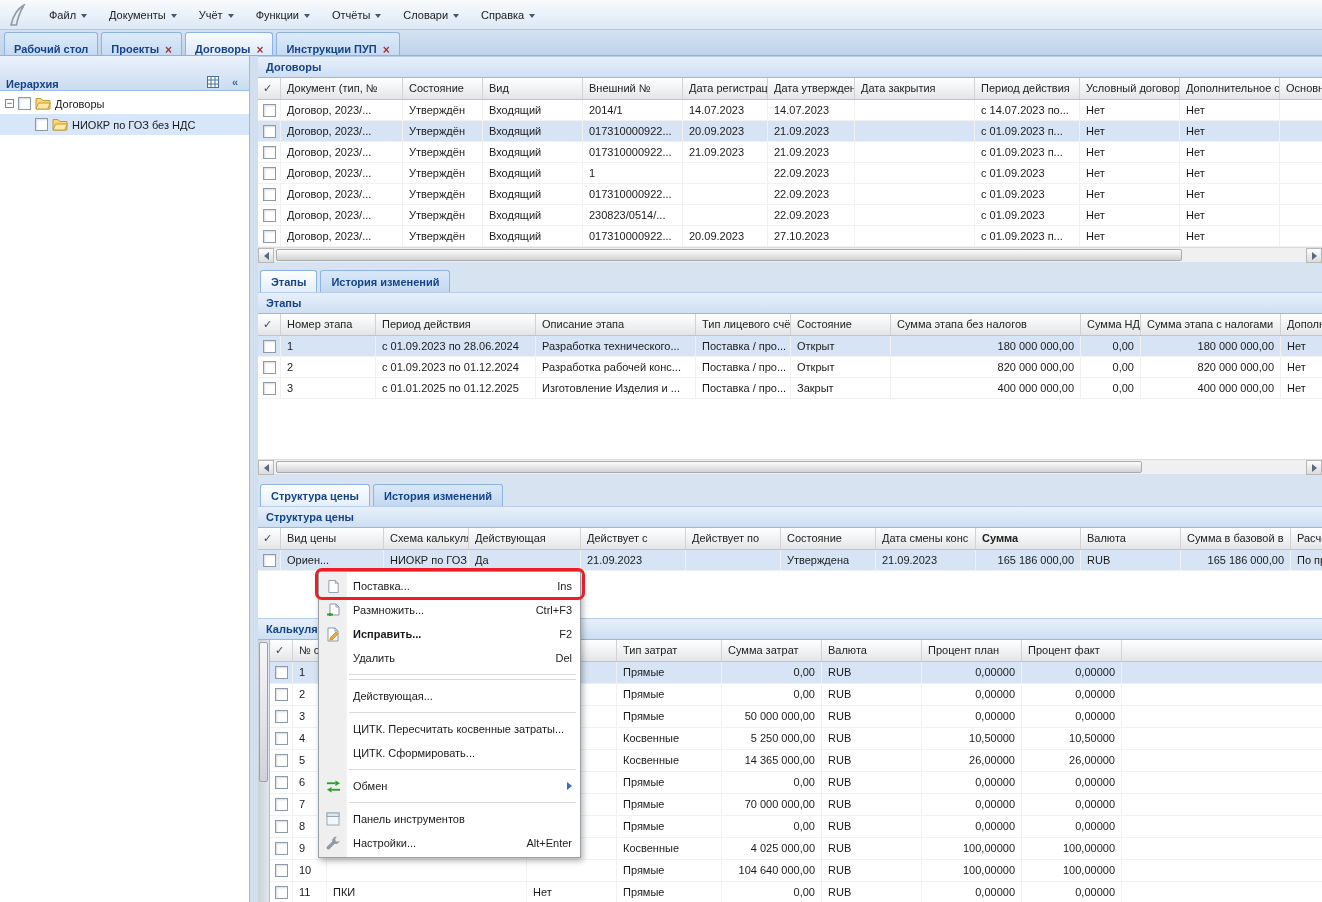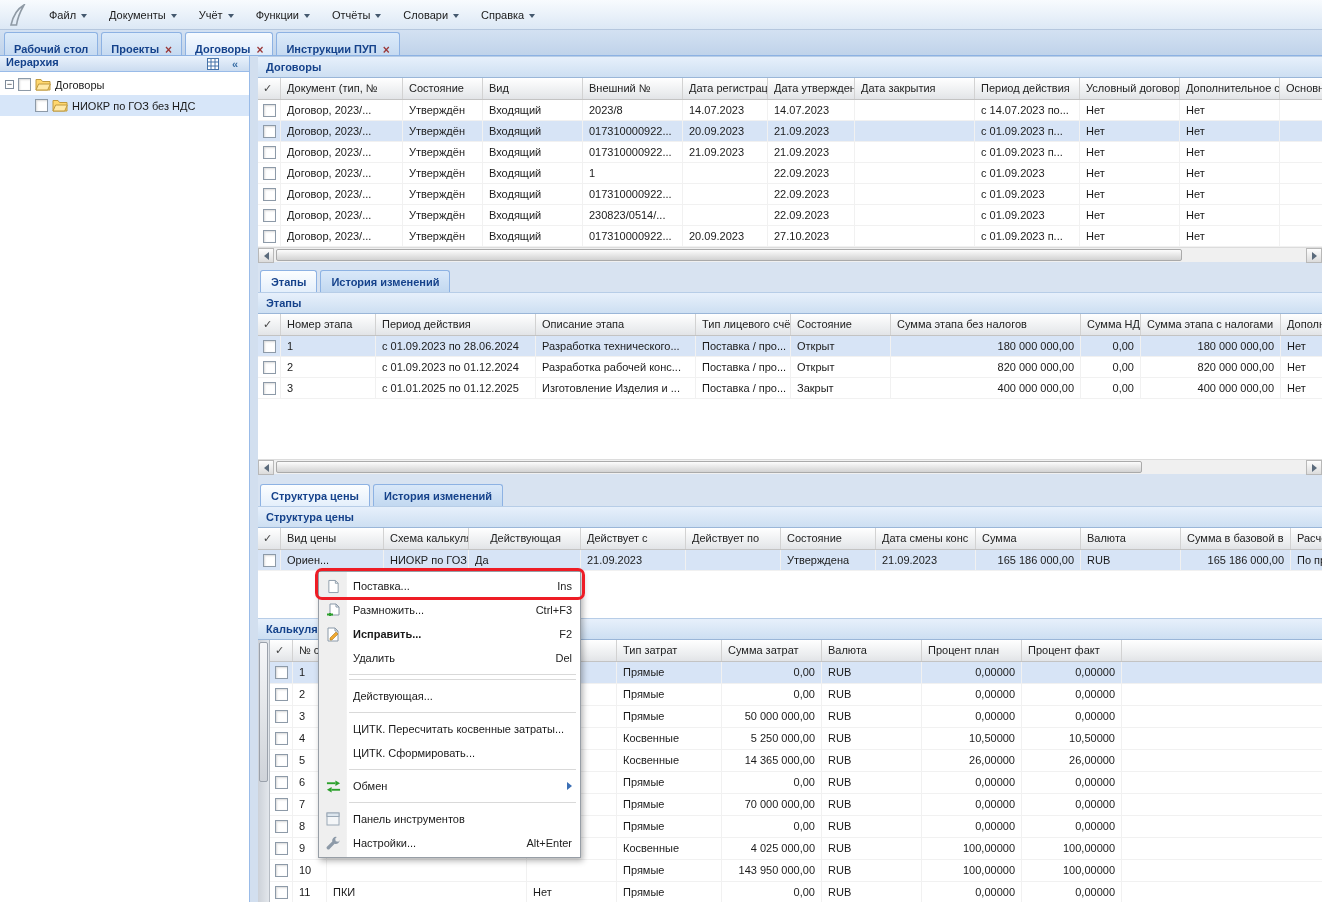--- a/index.html
+++ b/index.html
@@ -14,21 +14,21 @@
   .caret { width:0; height:0; border-left:3.5px solid transparent; border-right:3.5px solid transparent; border-top:4px solid #44586e; margin-top:2px; }
 
   
   .tabbar { position:absolute; left:0; top:30px; right:0; height:26px; background:linear-gradient(#d3e1f2,#c0d3ea); border-bottom:1px solid #8db2e3; display:flex; align-items:flex-end; gap:3px; padding-left:4px; }
   .tab { height:23px; display:flex; align-items:flex-end; gap:6px; padding:0 9px; border:1px solid #8db2e3; border-bottom:none; border-radius:3px 3px 0 0; background:linear-gradient(#dcebfa,#c6daf1); color:#15428b; font-weight:bold; white-space:nowrap; }
   .tab.active { background:linear-gradient(#f7fbff,#ddeafa); }
   .tab-close { color:#9b3838; font-weight:bold; font-size:12px; line-height:10px; margin-top:-6px; }
 
   
   .left-panel { position:absolute; left:0; top:56px; width:250px; bottom:0; background:#fff; border-right:1px solid #99bbe8; }
-  .panel-hdr { height:16px; background:linear-gradient(#eaf2fc,#cbdcf0); border-bottom:1px solid #99bbe8; display:flex; align-items:flex-start; padding:0 6px; color:#15428b; font-weight:bold; }
+  .panel-hdr { height:35px; background:linear-gradient(#eaf2fc,#cbdcf0); border-bottom:1px solid #99bbe8; display:flex; align-items:flex-end; padding:0 6px; color:#15428b; font-weight:bold; }
   .ph-title { flex:1; }
   .ph-tools { display:flex; align-items:center; gap:6px; }
   .ph-icon { display:inline-flex; align-items:center; justify-content:center; width:16px; height:16px; color:#3a6ea5; font-weight:bold; }
   .tree { padding-top:2px; }
   .tree-row { height:21px; display:flex; align-items:center; gap:4px; }
   .tree-row.selected { background:#d7e6f9; }
   .toggle { width:9px; height:9px; border:1px solid #7d8a99; background:#fff; font-size:9px; line-height:7px; text-align:center; color:#333; flex:none; }
   .toggle-spacer { width:9px; flex:none; }
   .cb { width:13px; height:13px; background:#fff; border:1px solid #8d9aa8; box-shadow:inset 1px 1px 2px rgba(0,0,0,.15); flex:none; }
   .folder { display:inline-flex; flex:none; }
@@ -205,21 +205,21 @@
             <div class="g-th" style="width: 60px;">Основн</div>
           </div>
           <div class="g-body">
             <div class="g-tr">
               <div class="g-td g-check">
                 <span class="cb"></span>
               </div>
               <div class="g-td" style="width: 122px;">Договор, 2023/...</div>
               <div class="g-td" style="width: 80px;">Утверждён</div>
               <div class="g-td" style="width: 100px;">Входящий</div>
-              <div class="g-td" style="width: 100px;">2023/8</div>
+              <div class="g-td" style="width: 100px;">2014/1</div>
               <div class="g-td" style="width: 85px;">14.07.2023</div>
               <div class="g-td" style="width: 87px;">14.07.2023</div>
               <div class="g-td" style="width: 120px;"></div>
               <div class="g-td" style="width: 105px;">с 14.07.2023 по...</div>
               <div class="g-td" style="width: 100px;">Нет</div>
               <div class="g-td" style="width: 100px;">Нет</div>
               <div class="g-td" style="width: 60px;"></div>
             </div>
             <div class="g-tr sel">
               <div class="g-td g-check">
@@ -421,26 +421,26 @@
       </div>
     <div class="ptitle" style="top:450px">
       <span>Структура цены</span>
     </div>
     <div class="gsec" style="top:472px;height:90px">
       <div class="gwrap" id="g-price">
           <div class="g-hdr">
             <div class="g-th g-check">✓</div>
             <div class="g-th" style="width: 103px;">Вид цены</div>
             <div class="g-th" style="width: 85px;">Схема калькуляци</div>
-            <div class="g-th" style="width: 112px; text-align: center;">Действующая</div>
+            <div class="g-th" style="width: 112px;">Действующая</div>
             <div class="g-th" style="width: 105px;">Действует с</div>
             <div class="g-th" style="width: 95px;">Действует по</div>
             <div class="g-th" style="width: 95px;">Состояние</div>
             <div class="g-th" style="width: 100px;">Дата смены конс</div>
-            <div class="g-th" style="width: 105px;">Сумма</div>
+            <div class="g-th" style="width: 105px; font-weight: bold;">Сумма</div>
             <div class="g-th" style="width: 100px;">Валюта</div>
             <div class="g-th" style="width: 110px;">Сумма в базовой в</div>
             <div class="g-th" style="width: 35px;">Расчёт</div>
           </div>
           <div class="g-body">
             <div class="g-tr sel">
               <div class="g-td g-check">
                 <span class="cb"></span>
               </div>
               <div class="g-td" style="width: 103px;">Ориен...</div>
@@ -597,21 +597,21 @@
               <div class="g-td r" style="width: 100px;">100,00000</div>
             </div>
             <div class="g-tr">
               <div class="g-td g-check">
                 <span class="cb"></span>
               </div>
               <div class="g-td" style="width: 34px;">10</div>
               <div class="g-td" style="width: 200px;"></div>
               <div class="g-td" style="width: 90px;"></div>
               <div class="g-td" style="width: 105px;">Прямые</div>
-              <div class="g-td r" style="width: 100px;">143 950 000,00</div>
+              <div class="g-td r" style="width: 100px;">104 640 000,00</div>
               <div class="g-td" style="width: 100px;">RUB</div>
               <div class="g-td r" style="width: 100px;">100,00000</div>
               <div class="g-td r" style="width: 100px;">100,00000</div>
             </div>
             <div class="g-tr">
               <div class="g-td g-check">
                 <span class="cb"></span>
               </div>
               <div class="g-td" style="width: 34px;">11</div>
               <div class="g-td" style="width: 200px;">ПКИ</div>

